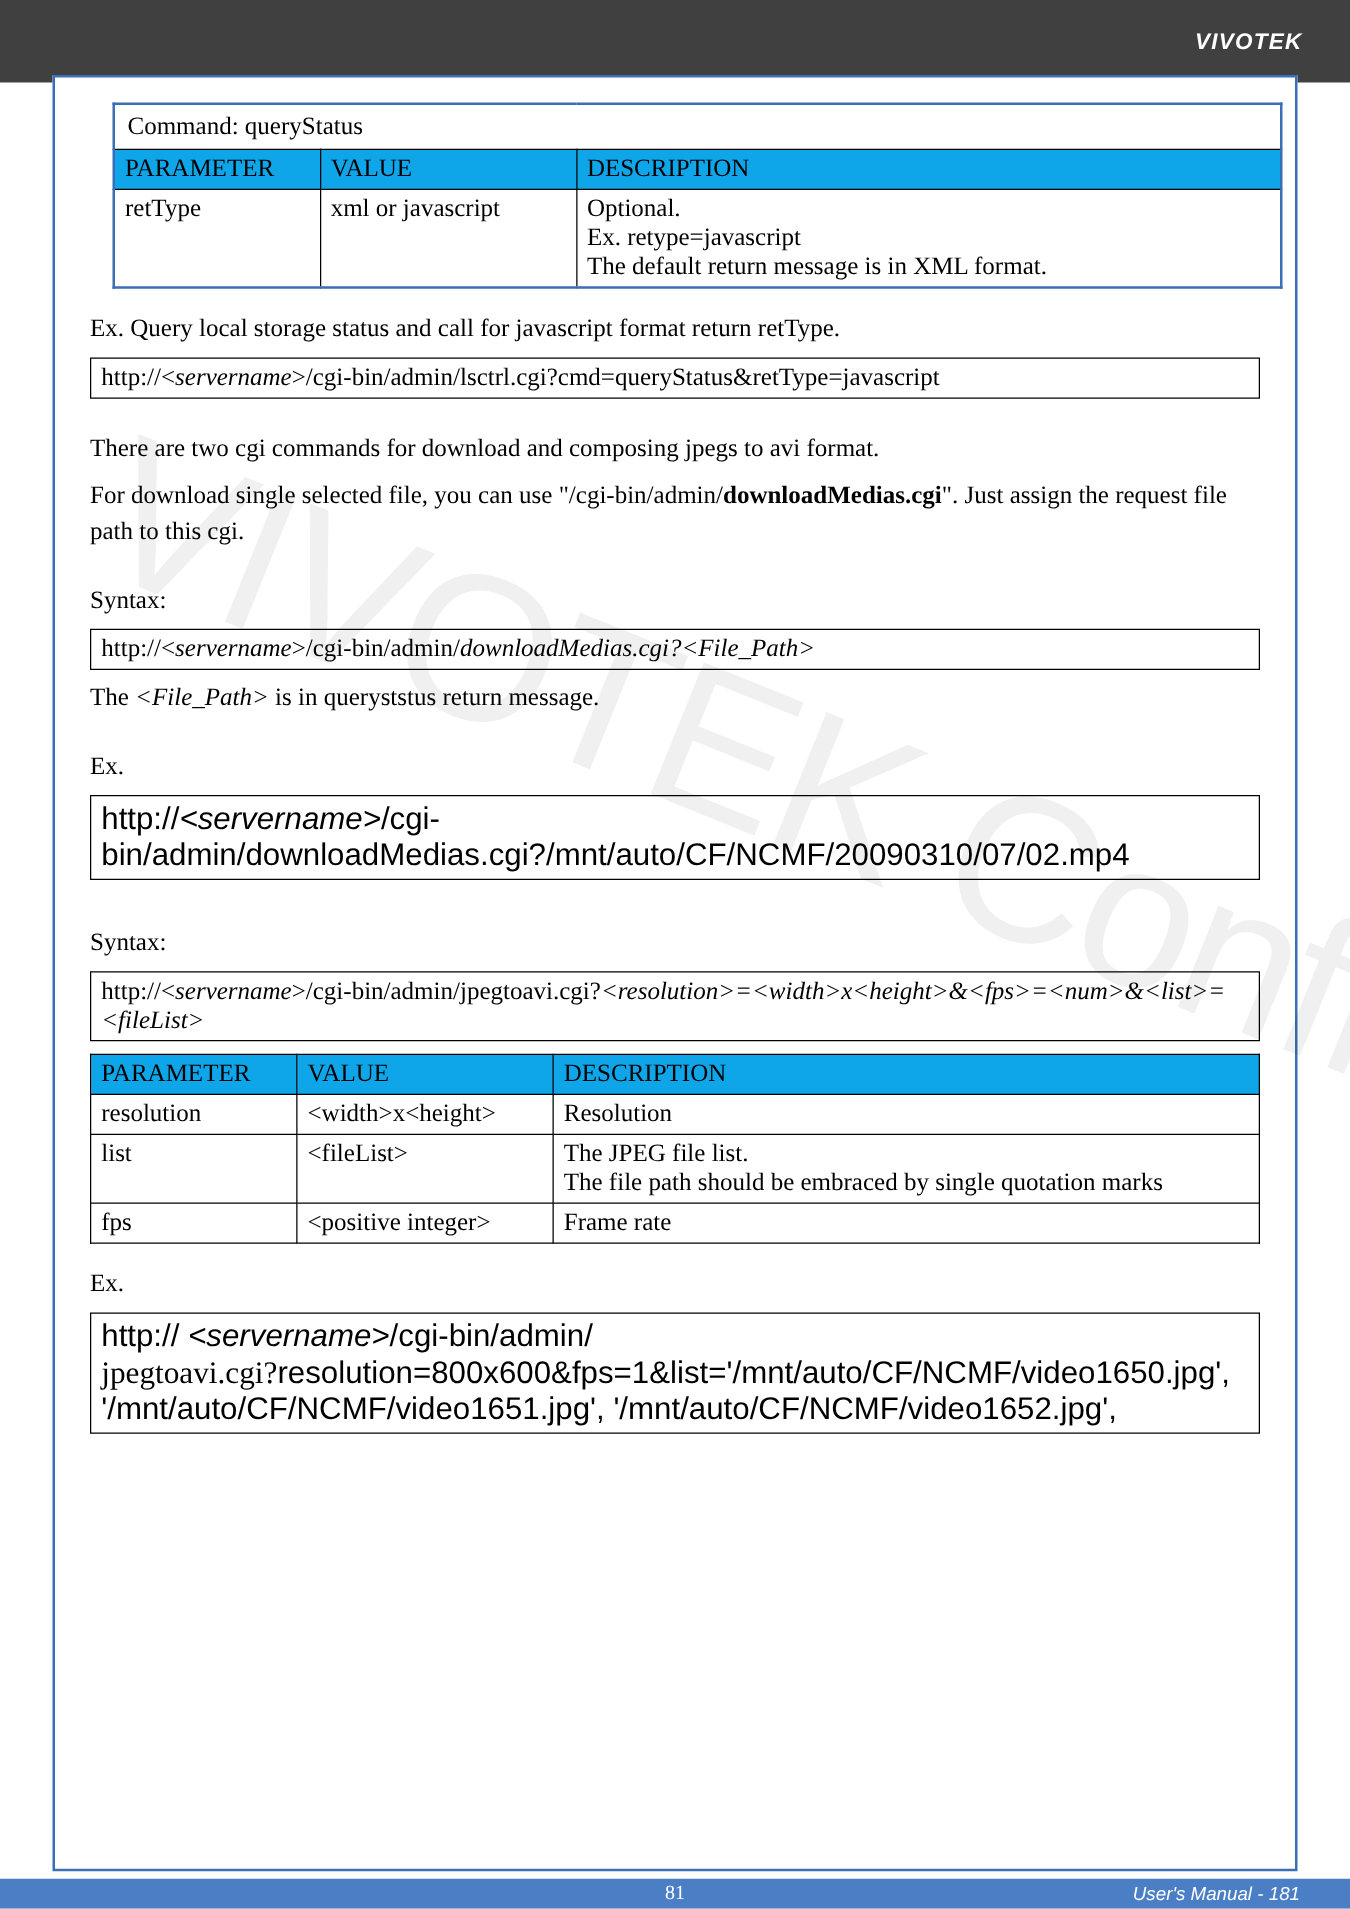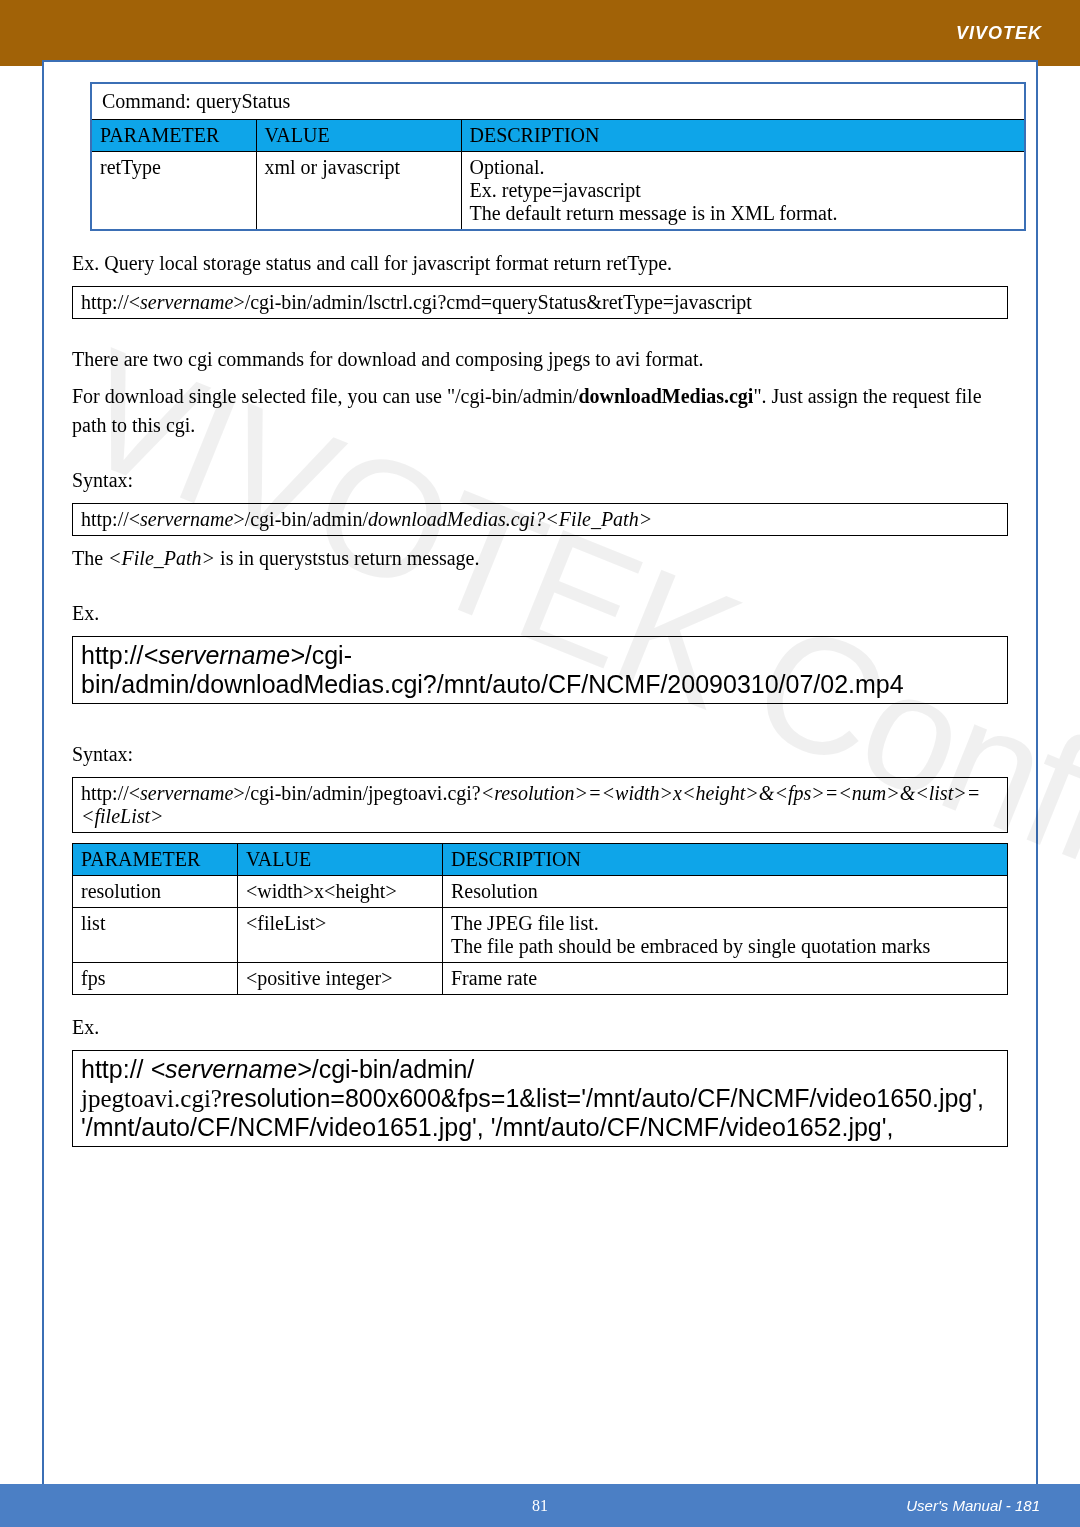--- a/index.html
+++ b/index.html
@@ -18,21 +18,21 @@
     left: 42px;
     right: 42px;
     bottom: 30px;
     border: 2px solid #3b6fb5;
     background: #fff;
   }
   .top-band {
     position: absolute;
     top: 0; left: 0; right: 0;
     height: 66px;
-    background: #a16207;
+    background: #404040;
     display: flex;
     align-items: center;
     justify-content: flex-end;
     padding-right: 38px;
   }
   .brand {
     color: #fff;
     font-family: Arial, Helvetica, sans-serif;
     font-style: italic;
     font-weight: bold;
@@ -74,21 +74,21 @@
     color: rgba(0,0,0,0.06);
     transform: rotate(22deg);
     transform-origin: left top;
     pointer-events: none;
     white-space: nowrap;
     letter-spacing: -4px;
   }
   .footer {
     position: absolute;
     bottom: 0; left: 0; right: 0;
-    height: 43px;
+    height: 24px;
     background: #4b7fc5;
     display: flex;
     align-items: center;
     justify-content: space-between;
     padding: 0 40px 0 0;
   }
   .page-num {
     position: absolute;
     left: 50%;
     transform: translateX(-50%);

